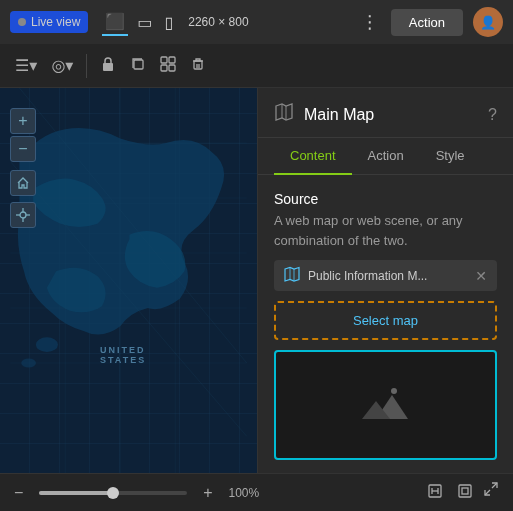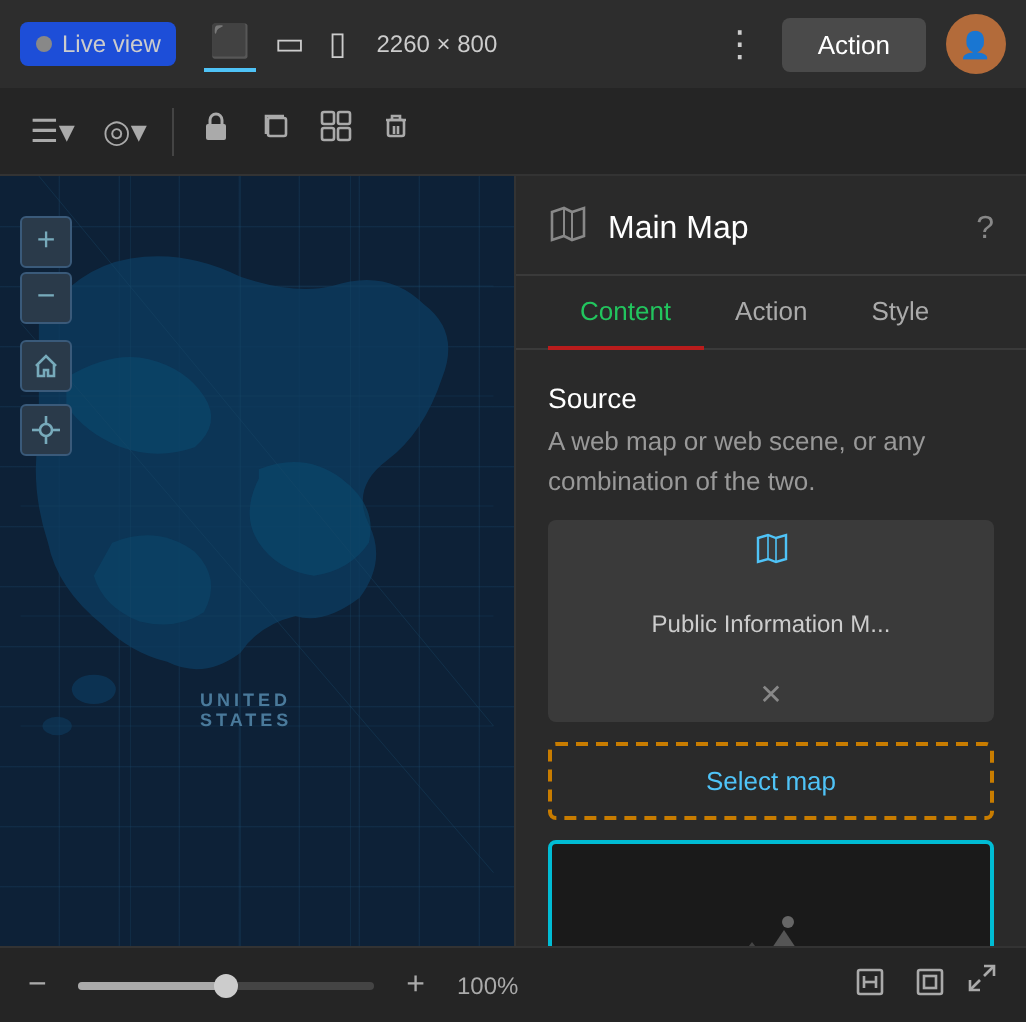--- a/index.html
+++ b/index.html
@@ -254,22 +254,22 @@
     }
     .panel-tab {
       padding: 10px 16px;
       color: #aaa;
       font-size: 13px;
       cursor: pointer;
       border-bottom: 2px solid transparent;
       margin-bottom: -1px;
     }
     .panel-tab.active {
-      color: #22c55e;
-      border-bottom: 2px solid #b91c1c;
+      color: #84cc16;
+      border-bottom: 2px solid #84cc16;
     }
     .panel-body {
       padding: 16px;
       flex: 1;
       overflow-y: auto;
       display: flex;
       flex-direction: column;
       gap: 12px;
     }
     .section-title {
@@ -283,23 +283,22 @@
       font-size: 13px;
       line-height: 1.5;
       margin-bottom: 10px;
     }
     .source-row {
       display: flex;
       align-items: center;
       background: #3a3a3a;
       border-radius: 4px;
       padding: 6px 10px;
-      gap: 20px;
+      gap: 8px;
       margin-bottom: 10px;
-      flex-direction: column;
     }
     .source-map-icon {
       color: #4fc3f7;
       font-size: 14px;
     }
     .source-name {
       flex: 1;
       color: #ccc;
       font-size: 12px;
       white-space: nowrap;

